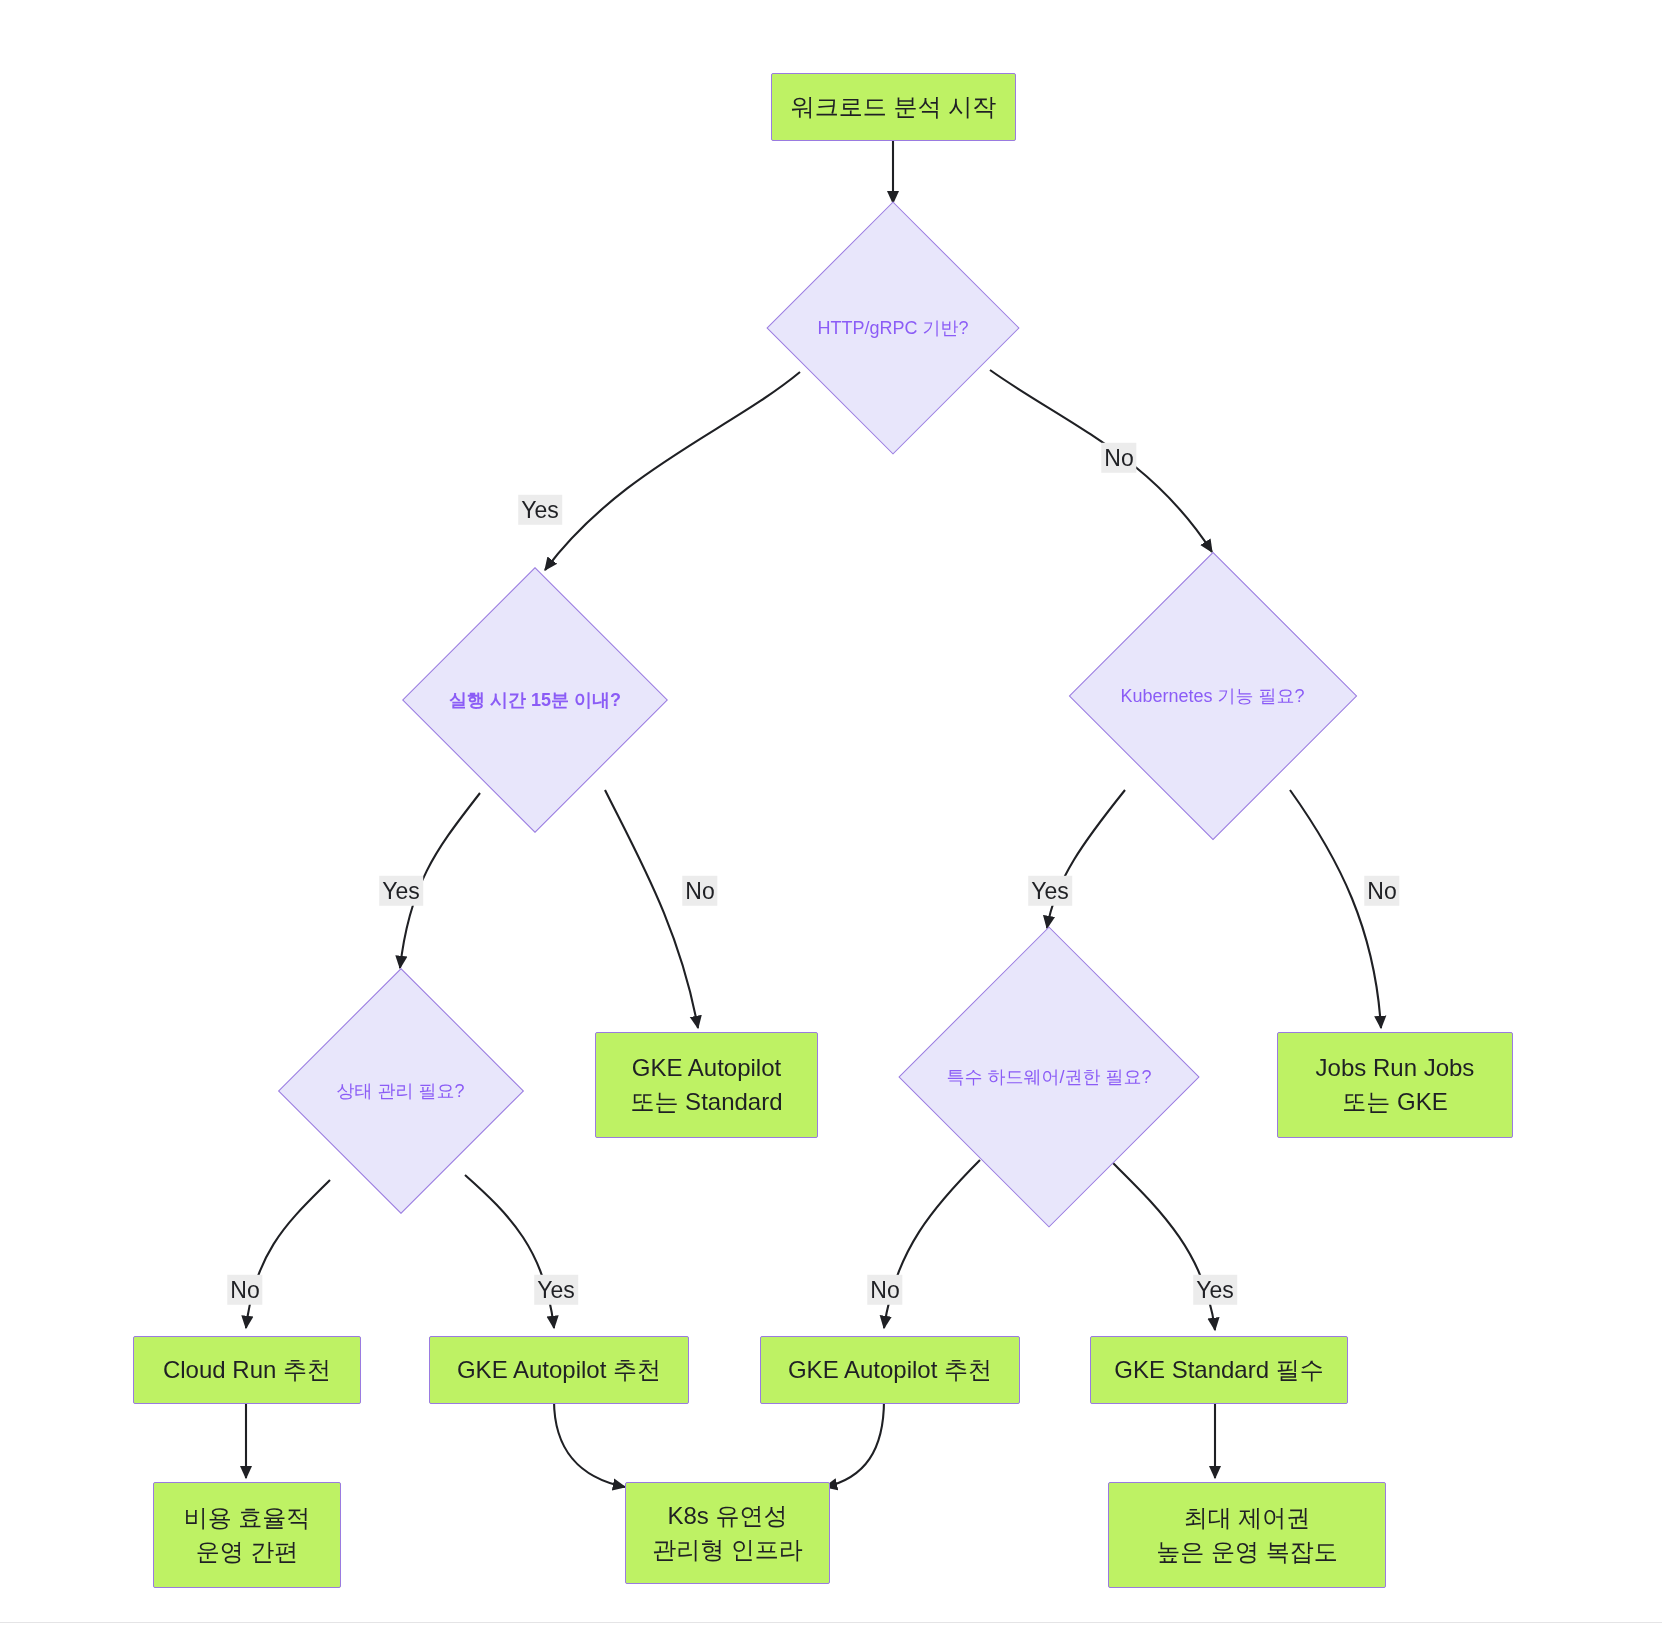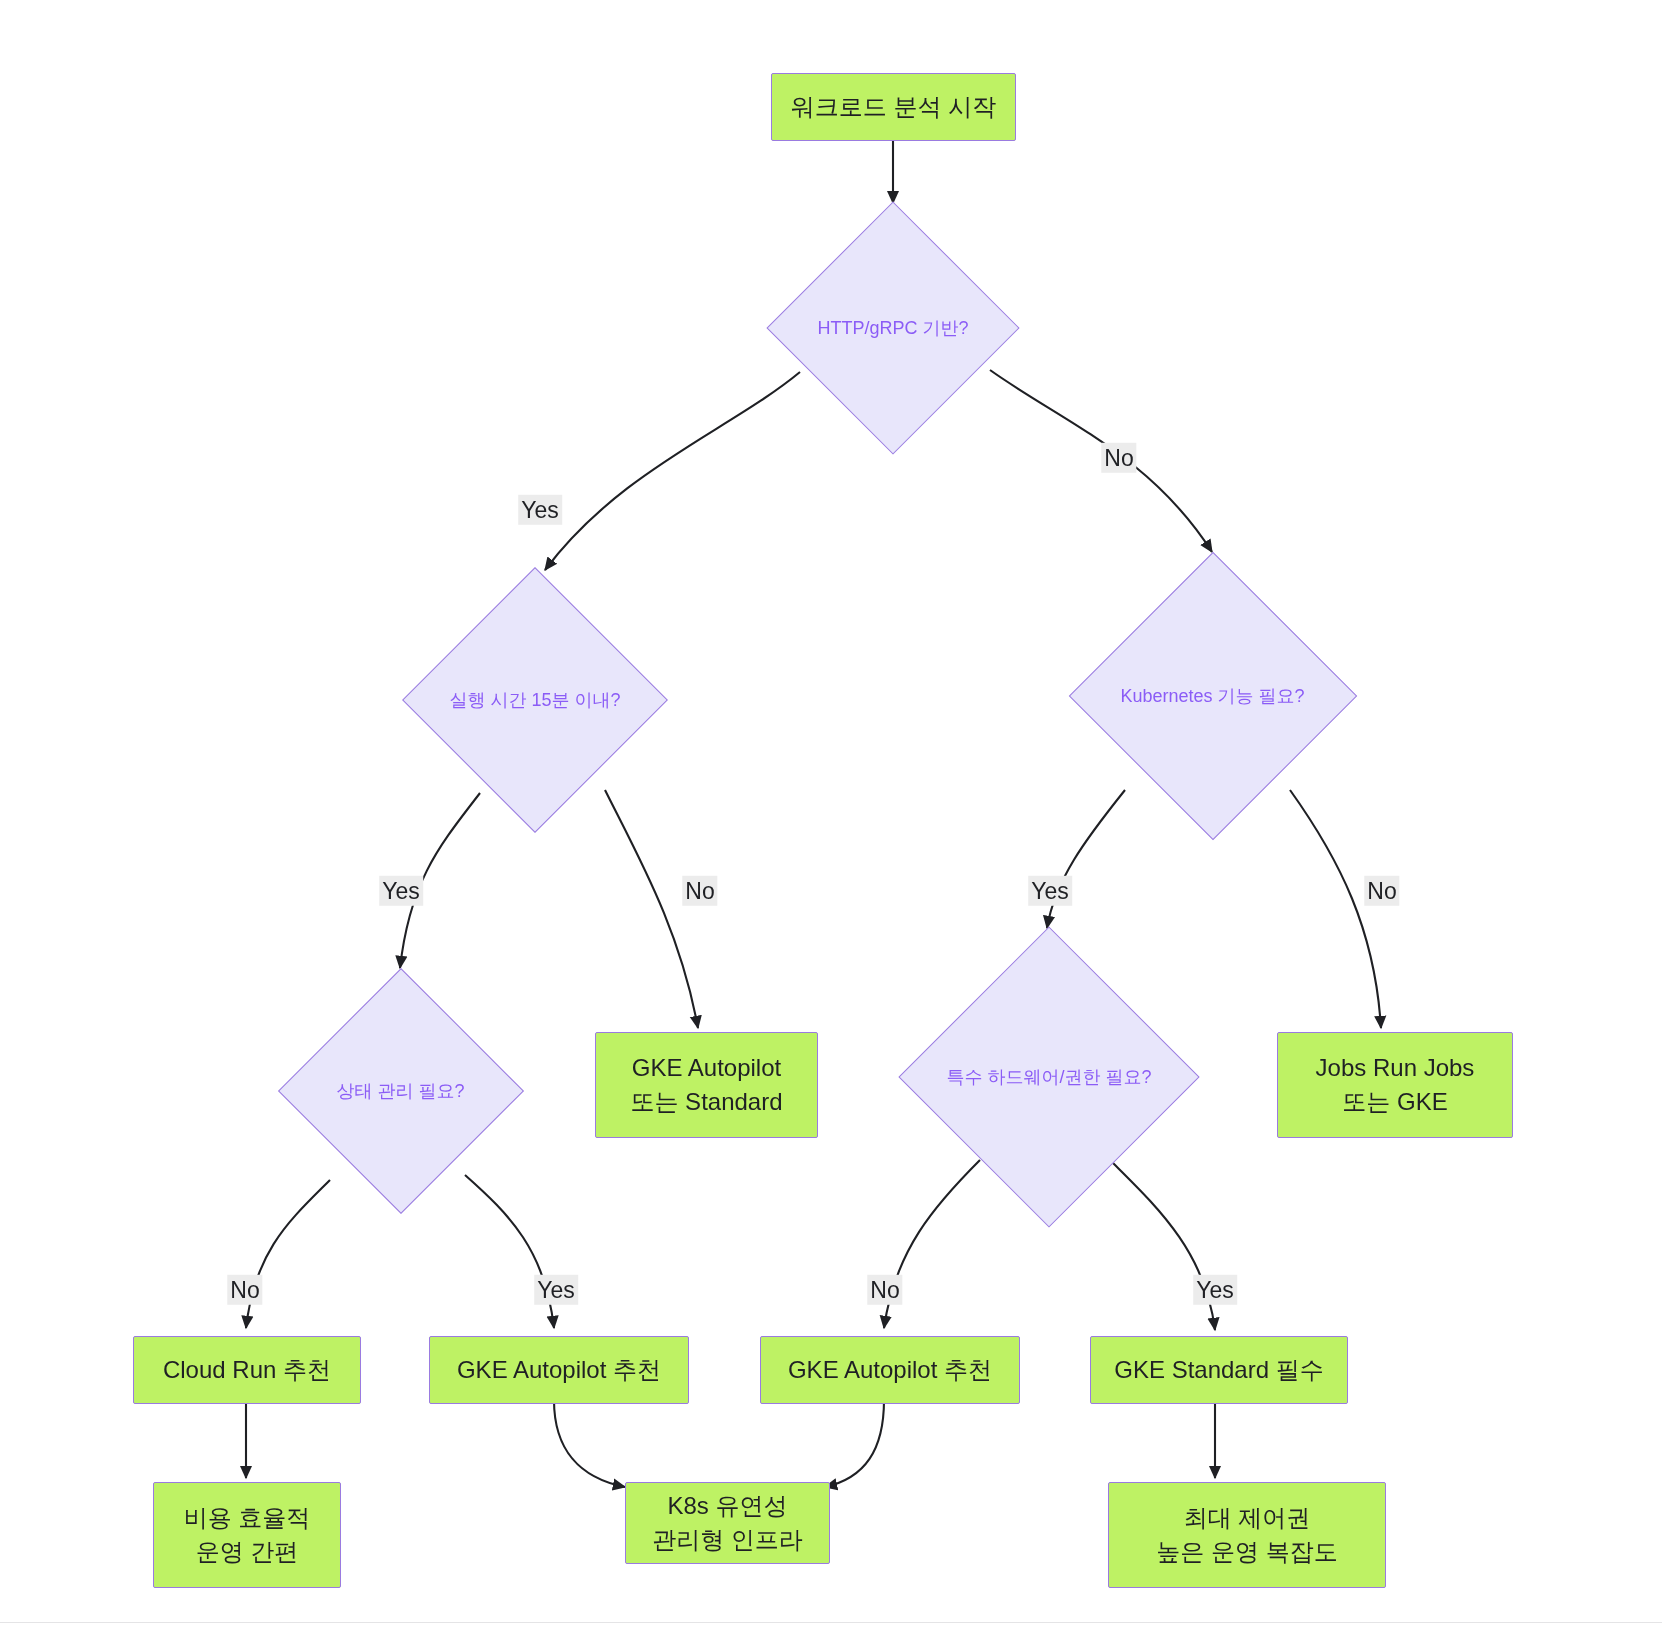--- a/index.html
+++ b/index.html
@@ -128,21 +128,21 @@
     </g>
   </svg>
 
   <div class="node node-rect" style="left:771px; top:73px; width:245px; height:68px;">워크로드 분석 시작</div>
 
   <div class="node-diamond-wrap" style="left:768px; top:203px; width:250px; height:250px;">
     <div class="diamond-shape" style="width:177px; height:177px;"></div>
     <div class="diamond-label">HTTP/gRPC 기반?</div>
   </div>
 
-  <div class="node-diamond-wrap" style="left:395px; top:570px; width:280px; height:260px;">
+  <div class="node-diamond-wrap" style="left:395px; top:570px; width:280px; height:260px;font-weight:bold;">
     <div class="diamond-shape" style="width:186px; height:186px;"></div>
     <div class="diamond-label">실행 시간 15분 이내?</div>
   </div>
 
   <div class="node-diamond-wrap" style="left:1070px; top:553px; width:285px; height:285px;">
     <div class="diamond-shape" style="width:202px; height:202px;"></div>
     <div class="diamond-label">Kubernetes 기능 필요?</div>
   </div>
 
   <div class="node-diamond-wrap" style="left:278px; top:968px; width:245px; height:245px;">
@@ -165,21 +165,21 @@
 
   <div class="node node-rect" style="left:429px; top:1336px; width:260px; height:68px;">GKE Autopilot 추천</div>
 
   <div class="node node-rect" style="left:760px; top:1336px; width:260px; height:68px;">GKE Autopilot 추천</div>
 
   <div class="node node-rect" style="left:1090px; top:1336px; width:258px; height:68px;">GKE Standard 필수</div>
 
   <div class="node node-rect" style="left:153px; top:1482px; width:188px; height:106px;">비용 효율적
 운영 간편</div>
 
-  <div class="node node-rect" style="left:625px; top:1482px; width:205px; height:82px;">K8s 유연성
+  <div class="node node-rect" style="left:625px; top:1482px; width:205px; height:102px;">K8s 유연성
 관리형 인프라</div>
 
   <div class="node node-rect" style="left:1108px; top:1482px; width:278px; height:106px;">최대 제어권
 높은 운영 복잡도</div>
 
   <div class="edge-label" style="left:540px; top:510px;">Yes</div>
   <div class="edge-label" style="left:1119px; top:458px;">No</div>
 
   <div class="edge-label" style="left:401px; top:891px;">Yes</div>
   <div class="edge-label" style="left:700px; top:891px;">No</div>

